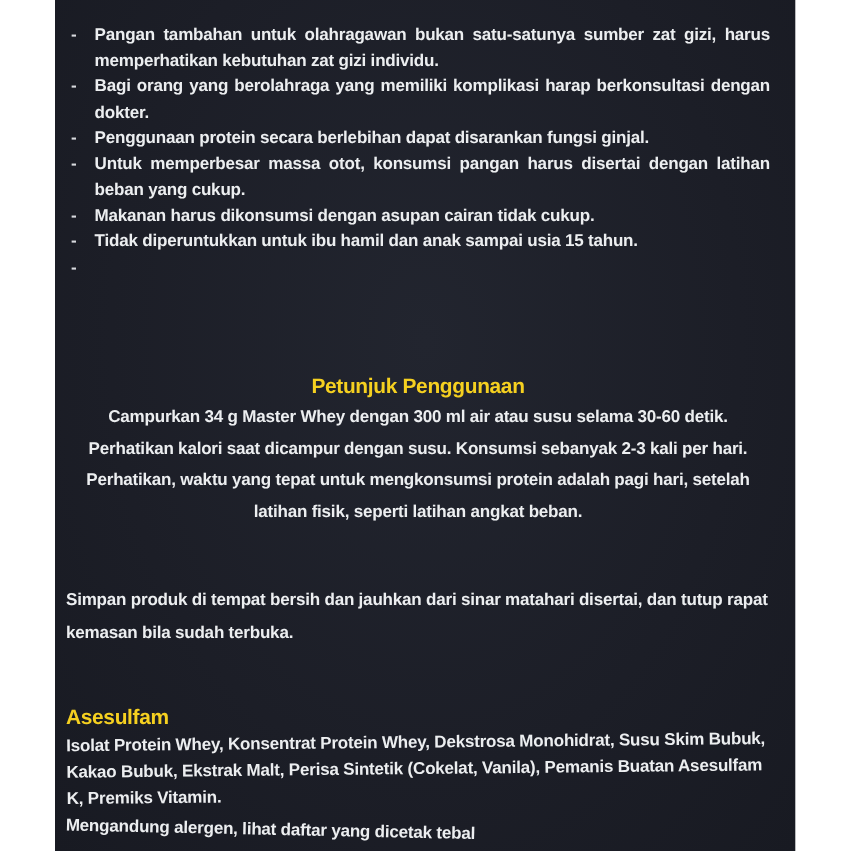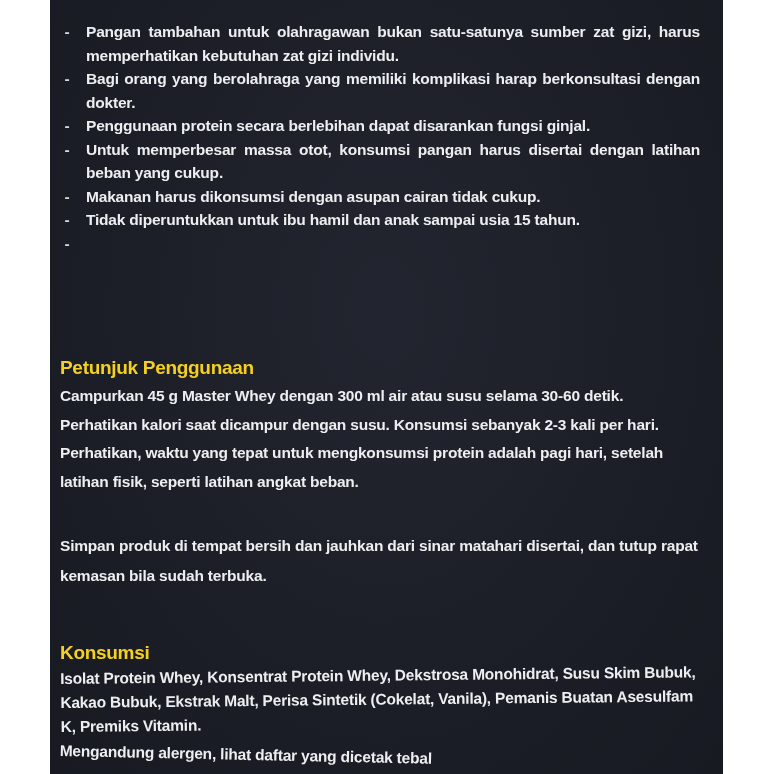--- a/index.html
+++ b/index.html
@@ -31,21 +31,21 @@
   }
   .section { position: absolute; left: 10px; width: 640px; color: #eceef0; }
   .section h2 {
     margin: 0; color: #f5d020; font-size: 19px; line-height: 24px; font-weight: bold;
     letter-spacing: -0.3px;
   }
   .section p {
     margin: 2px 0 0 0; font-size: 15.5px; line-height: 28.5px; font-weight: bold;
     letter-spacing: -0.2px;
   }
-  .sec-usage { top: 356px; }
+  .sec-usage { top: 340px; text-align: center; }
   .sec-storage { top: 529px; }
   .sec-storage p { line-height: 30px; }
   .sec-comp { top: 641px; }
   .sec-comp p { line-height: 24px; transform: rotate(-0.6deg); transform-origin: left top; }
   .sec-comp .allergen { margin-top: 0; transform: rotate(1.2deg); transform-origin: left top; }
 </style>
 </head>
 <body>
 
 <div class="panel">
@@ -56,25 +56,25 @@
       <li><span class="dash">-</span><span>Penggunaan protein secara berlebihan dapat disarankan fungsi ginjal.</span></li>
       <li><span class="dash">-</span><span>Untuk memperbesar massa otot, konsumsi pangan harus disertai dengan latihan beban yang cukup.</span></li>
       <li><span class="dash">-</span><span>Makanan harus dikonsumsi dengan asupan cairan tidak cukup.</span></li>
       <li><span class="dash">-</span><span>Tidak diperuntukkan untuk ibu hamil dan anak sampai usia 15 tahun.</span></li>
       <li><span class="dash">-</span></li>
     </ul>
   </div>
 
   <div class="section sec-usage">
     <h2>Petunjuk Penggunaan</h2>
-    <p>Campurkan 45 g Master Whey dengan 300 ml air atau susu selama 30-60 detik. Perhatikan kalori saat dicampur dengan susu. Konsumsi sebanyak 2-3 kali per hari. Perhatikan, waktu yang tepat untuk mengkonsumsi protein adalah pagi hari, setelah latihan fisik, seperti latihan angkat beban.</p>
+    <p>Campurkan 34 g Master Whey dengan 300 ml air atau susu selama 30-60 detik. Perhatikan kalori saat dicampur dengan susu. Konsumsi sebanyak 2-3 kali per hari. Perhatikan, waktu yang tepat untuk mengkonsumsi protein adalah pagi hari, setelah latihan fisik, seperti latihan angkat beban.</p>
   </div>
 
   <div class="section sec-storage">
     <p>Simpan produk di tempat bersih dan jauhkan dari sinar matahari disertai, dan tutup rapat kemasan bila sudah terbuka.</p>
   </div>
 
   <div class="section sec-comp">
-    <h2>Konsumsi</h2>
+    <h2>Asesulfam</h2>
     <p>Isolat Protein Whey, Konsentrat Protein Whey, Dekstrosa Monohidrat, Susu Skim Bubuk, Kakao Bubuk, Ekstrak Malt, Perisa Sintetik (Cokelat, Vanila), Pemanis Buatan Asesulfam K, Premiks Vitamin.</p>
     <p class="allergen">Mengandung alergen, lihat daftar yang dicetak tebal</p>
   </div>
 </div>
 
 </body></html>

